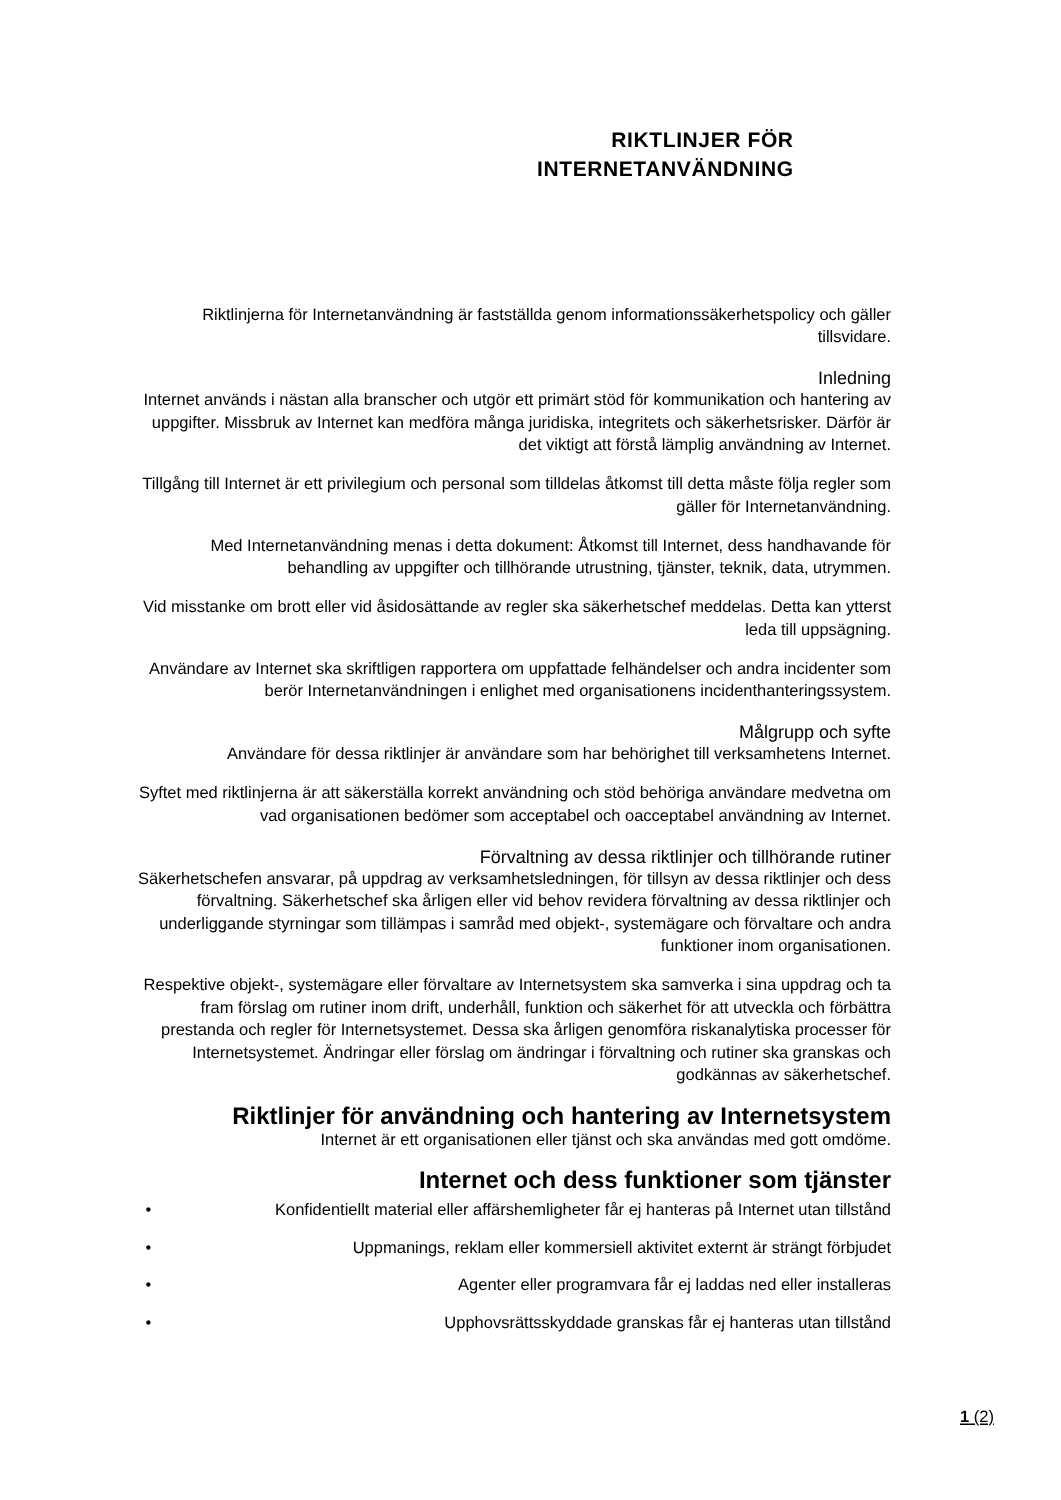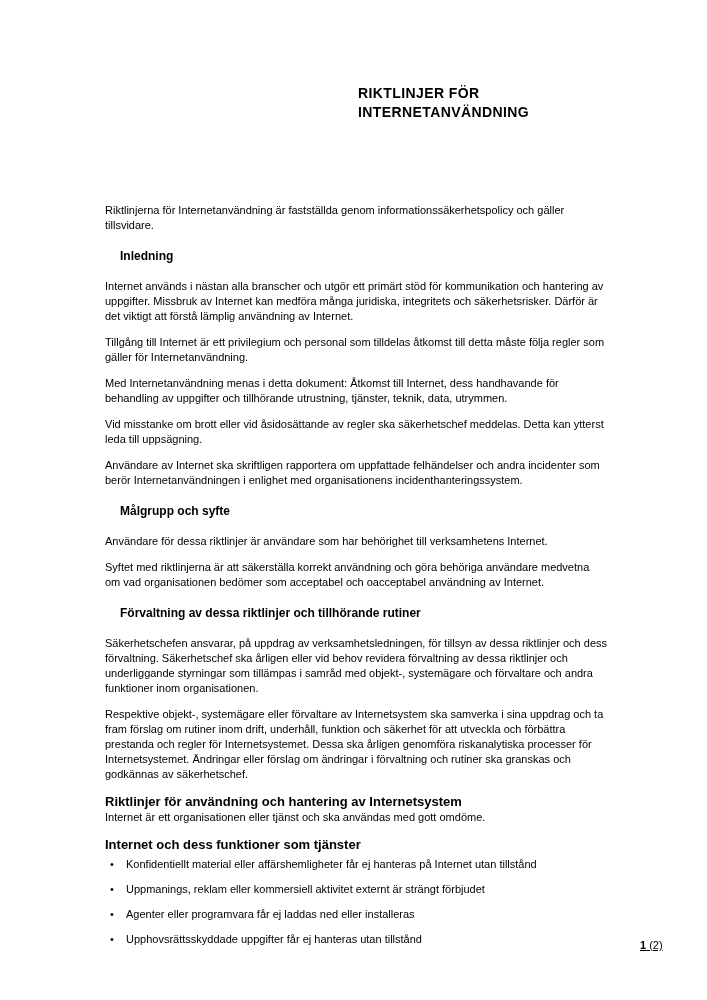--- a/index.html
+++ b/index.html
@@ -8,50 +8,51 @@
     background: #ffffff;
   }
   .page {
     position: relative;
     width: 707px;
     height: 1000px;
     background: #ffffff;
     color: #000000;
     font-family: "Liberation Sans", sans-serif;
     overflow: hidden;
+    text-align: right;
   }
   .doc-title {
     position: absolute;
     left: 358px;
     top: 84px;
     font-size: 14px;
     font-weight: bold;
     line-height: 19px;
     letter-spacing: 0.4px;
     white-space: nowrap;
   }
   .content {
     position: absolute;
-    left: 105px;
+    left: 92px;
     top: 203px;
     width: 502px;
     font-size: 11px;
     line-height: 15px;
   }
   .content p {
     margin: 0 0 11px 0;
   }
   .content h3 {
     font-size: 12px;
     line-height: 16px;
-    font-weight: bold;
-    margin: 15px;
+    font-weight: normal;
+    margin: 0;
   }
   .content h2 {
-    font-size: 13px;
+    font-size: 16px;
     line-height: 17px;
     font-weight: bold;
     margin: 0;
   }
   .content ul {
     list-style: none;
     margin: 4px 0 0 0;
     padding: 0;
   }
   .content li {
@@ -94,34 +95,34 @@
 
     <h3>Inledning</h3>
     <p>Internet används i nästan alla branscher och utgör ett primärt stöd för kommunikation och hantering av uppgifter. Missbruk av Internet kan medföra många juridiska, integritets och säkerhetsrisker. Därför är det viktigt att förstå lämplig användning av Internet.</p>
     <p>Tillgång till Internet är ett privilegium och personal som tilldelas åtkomst till detta måste följa regler som gäller för Internetanvändning.</p>
     <p>Med Internetanvändning menas i detta dokument: Åtkomst till Internet, dess handhavande för behandling av uppgifter och tillhörande utrustning, tjänster, teknik, data, utrymmen.</p>
     <p>Vid misstanke om brott eller vid åsidosättande av regler ska säkerhetschef meddelas. Detta kan ytterst leda till uppsägning.</p>
     <p>Användare av Internet ska skriftligen rapportera om uppfattade felhändelser och andra incidenter som berör Internetanvändningen i enlighet med organisationens incidenthanteringssystem.</p>
 
     <h3>Målgrupp och syfte</h3>
     <p>Användare för dessa riktlinjer är användare som har behörighet till verksamhetens Internet.</p>
-    <p>Syftet med riktlinjerna är att säkerställa korrekt användning och göra behöriga användare medvetna om vad organisationen bedömer som acceptabel och oacceptabel användning av Internet.</p>
+    <p>Syftet med riktlinjerna är att säkerställa korrekt användning och stöd behöriga användare medvetna om vad organisationen bedömer som acceptabel och oacceptabel användning av Internet.</p>
 
     <h3>Förvaltning av dessa riktlinjer och tillhörande rutiner</h3>
     <p>Säkerhetschefen ansvarar, på uppdrag av verksamhetsledningen, för tillsyn av dessa riktlinjer och dess förvaltning. Säkerhetschef ska årligen eller vid behov revidera förvaltning av dessa riktlinjer och underliggande styrningar som tillämpas i samråd med objekt-, systemägare och förvaltare och andra funktioner inom organisationen.</p>
     <p>Respektive objekt-, systemägare eller förvaltare av Internetsystem ska samverka i sina uppdrag och ta fram förslag om rutiner inom drift, underhåll, funktion och säkerhet för att utveckla och förbättra prestanda och regler för Internetsystemet. Dessa ska årligen genomföra riskanalytiska processer för Internetsystemet. Ändringar eller förslag om ändringar i förvaltning och rutiner ska granskas och godkännas av säkerhetschef.</p>
 
     <h2>Riktlinjer för användning och hantering av Internetsystem</h2>
     <p>Internet är ett organisationen eller tjänst och ska användas med gott omdöme.</p>
 
     <h2>Internet och dess funktioner som tjänster</h2>
     <ul>
       <li>Konfidentiellt material eller affärshemligheter får ej hanteras på Internet utan tillstånd</li>
       <li>Uppmanings, reklam eller kommersiell aktivitet externt är strängt förbjudet</li>
       <li>Agenter eller programvara får ej laddas ned eller installeras</li>
-      <li>Upphovsrättsskyddade uppgifter får ej hanteras utan tillstånd</li>
+      <li>Upphovsrättsskyddade granskas får ej hanteras utan tillstånd</li>
     </ul>
 
   </div>
 
   <div class="footer"><span class="pg-num">1</span><span> (2)</span></div>
 
 </div>
 
 </body></html>

